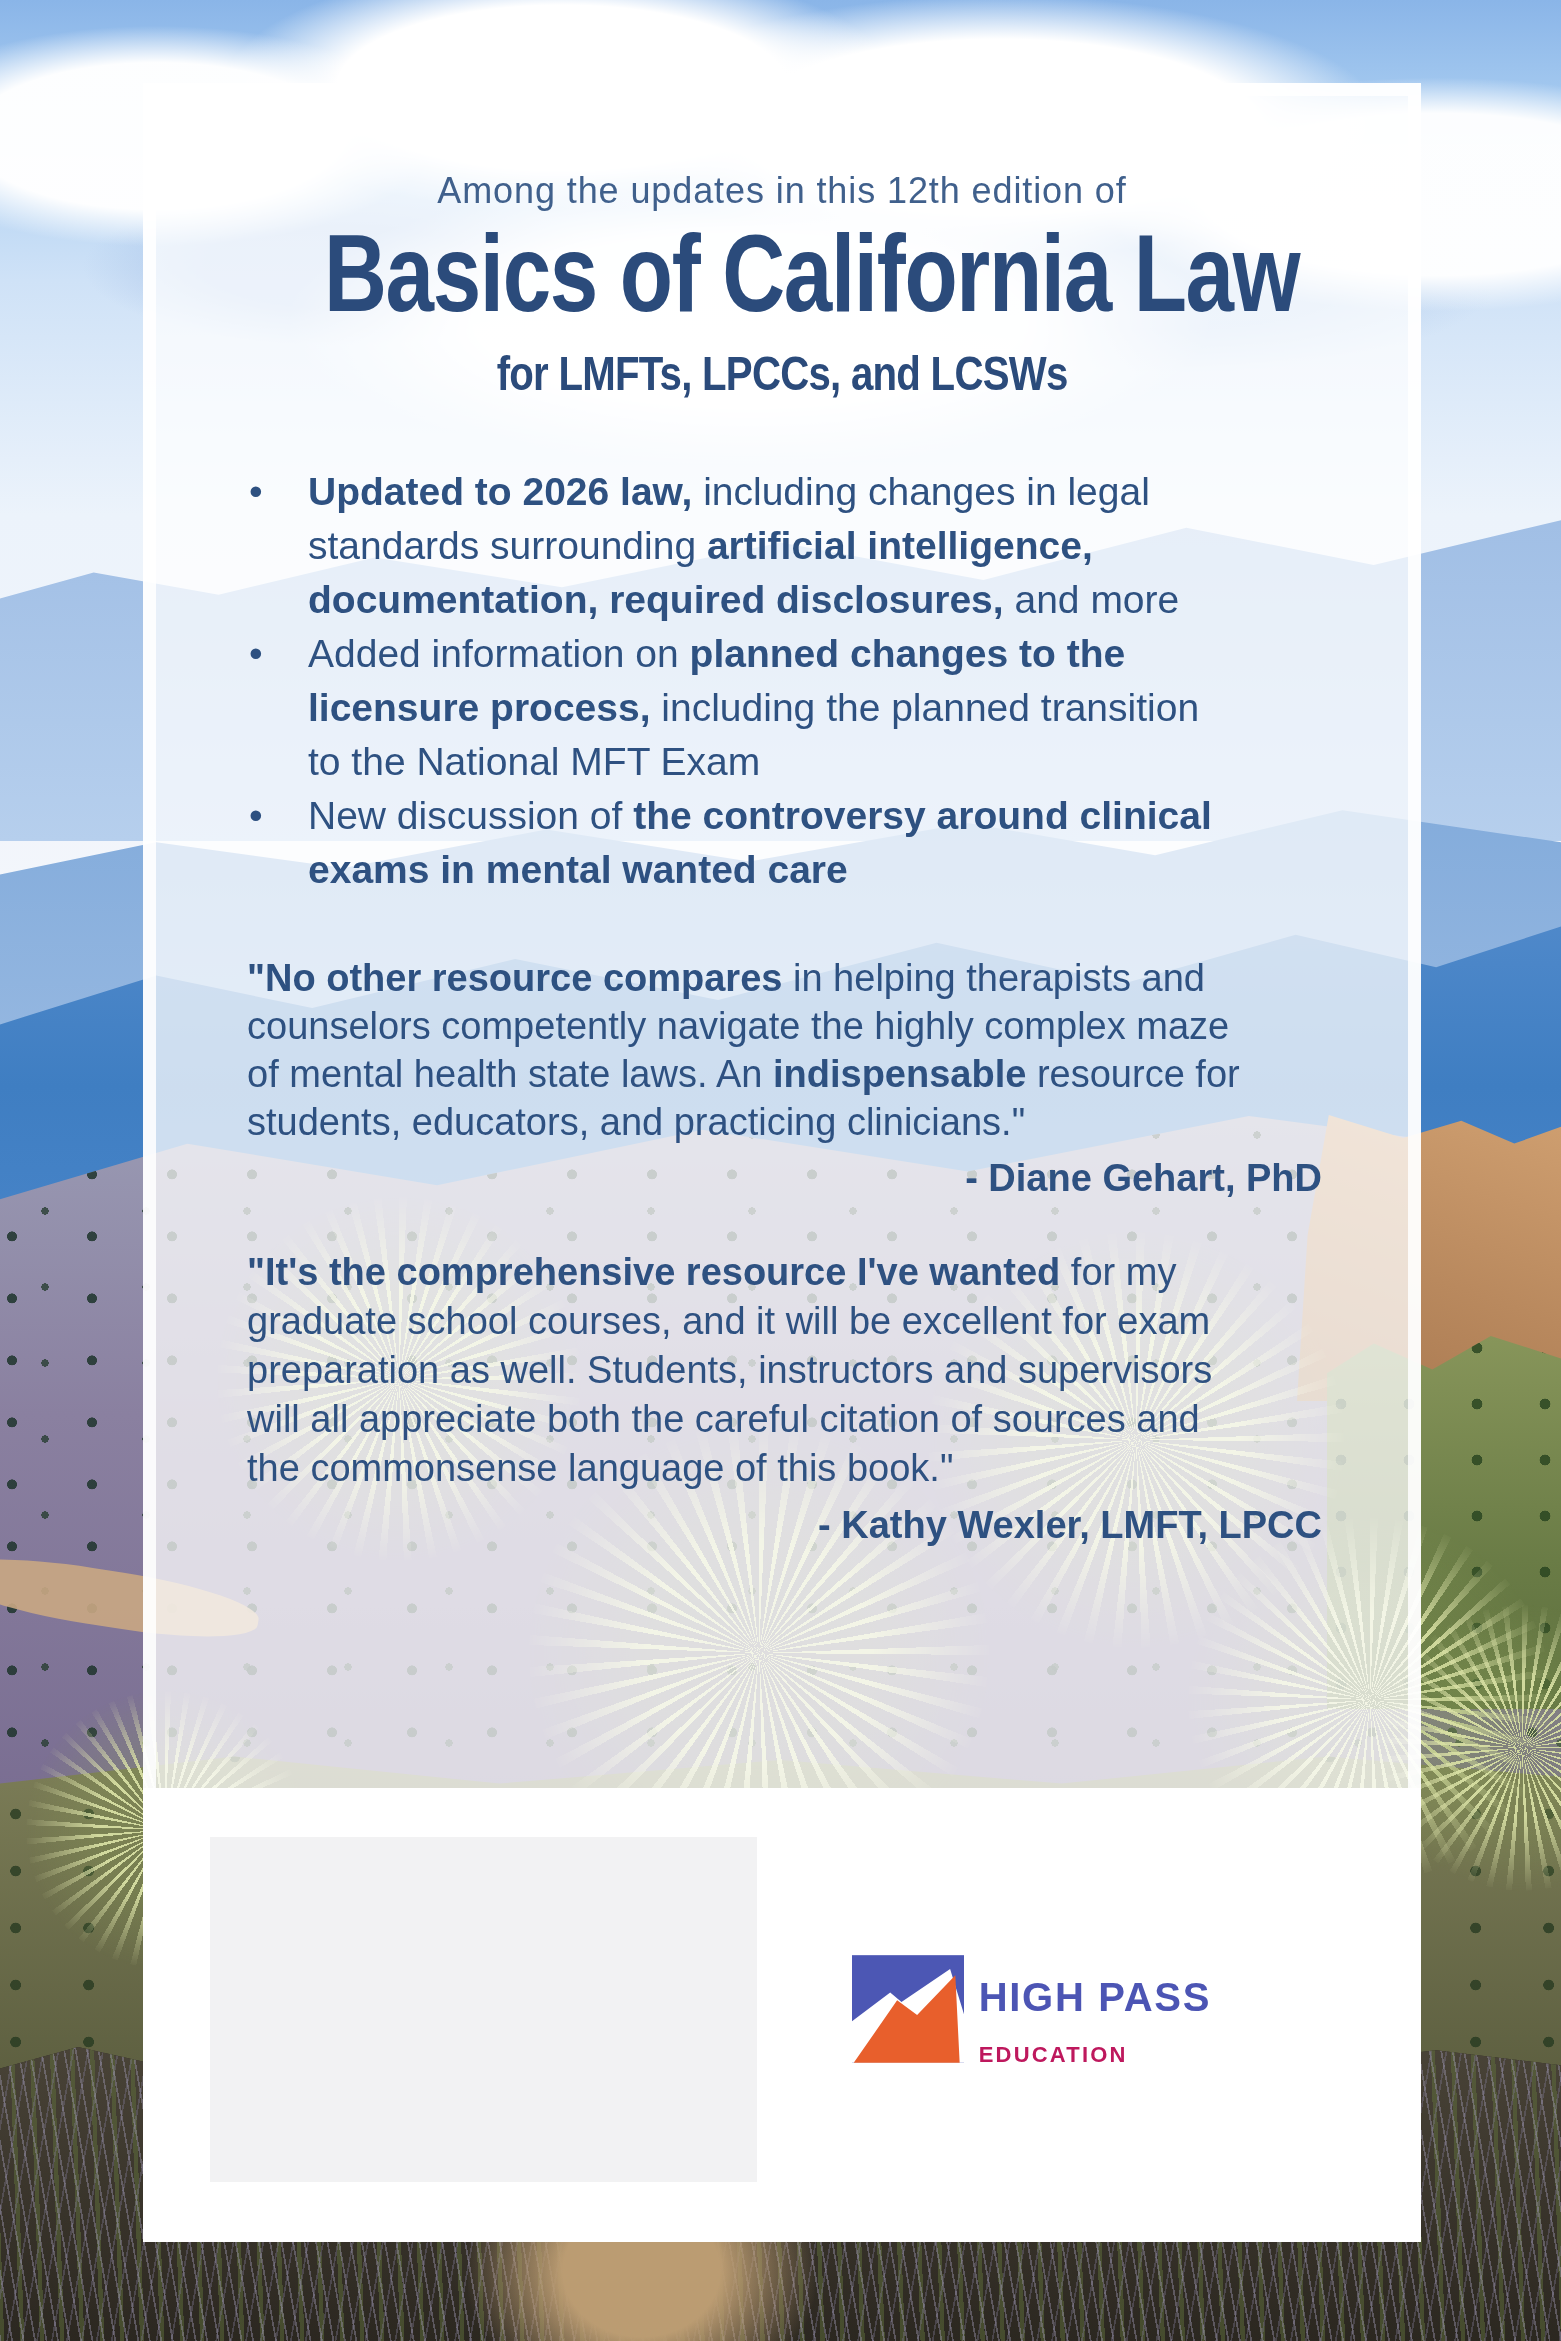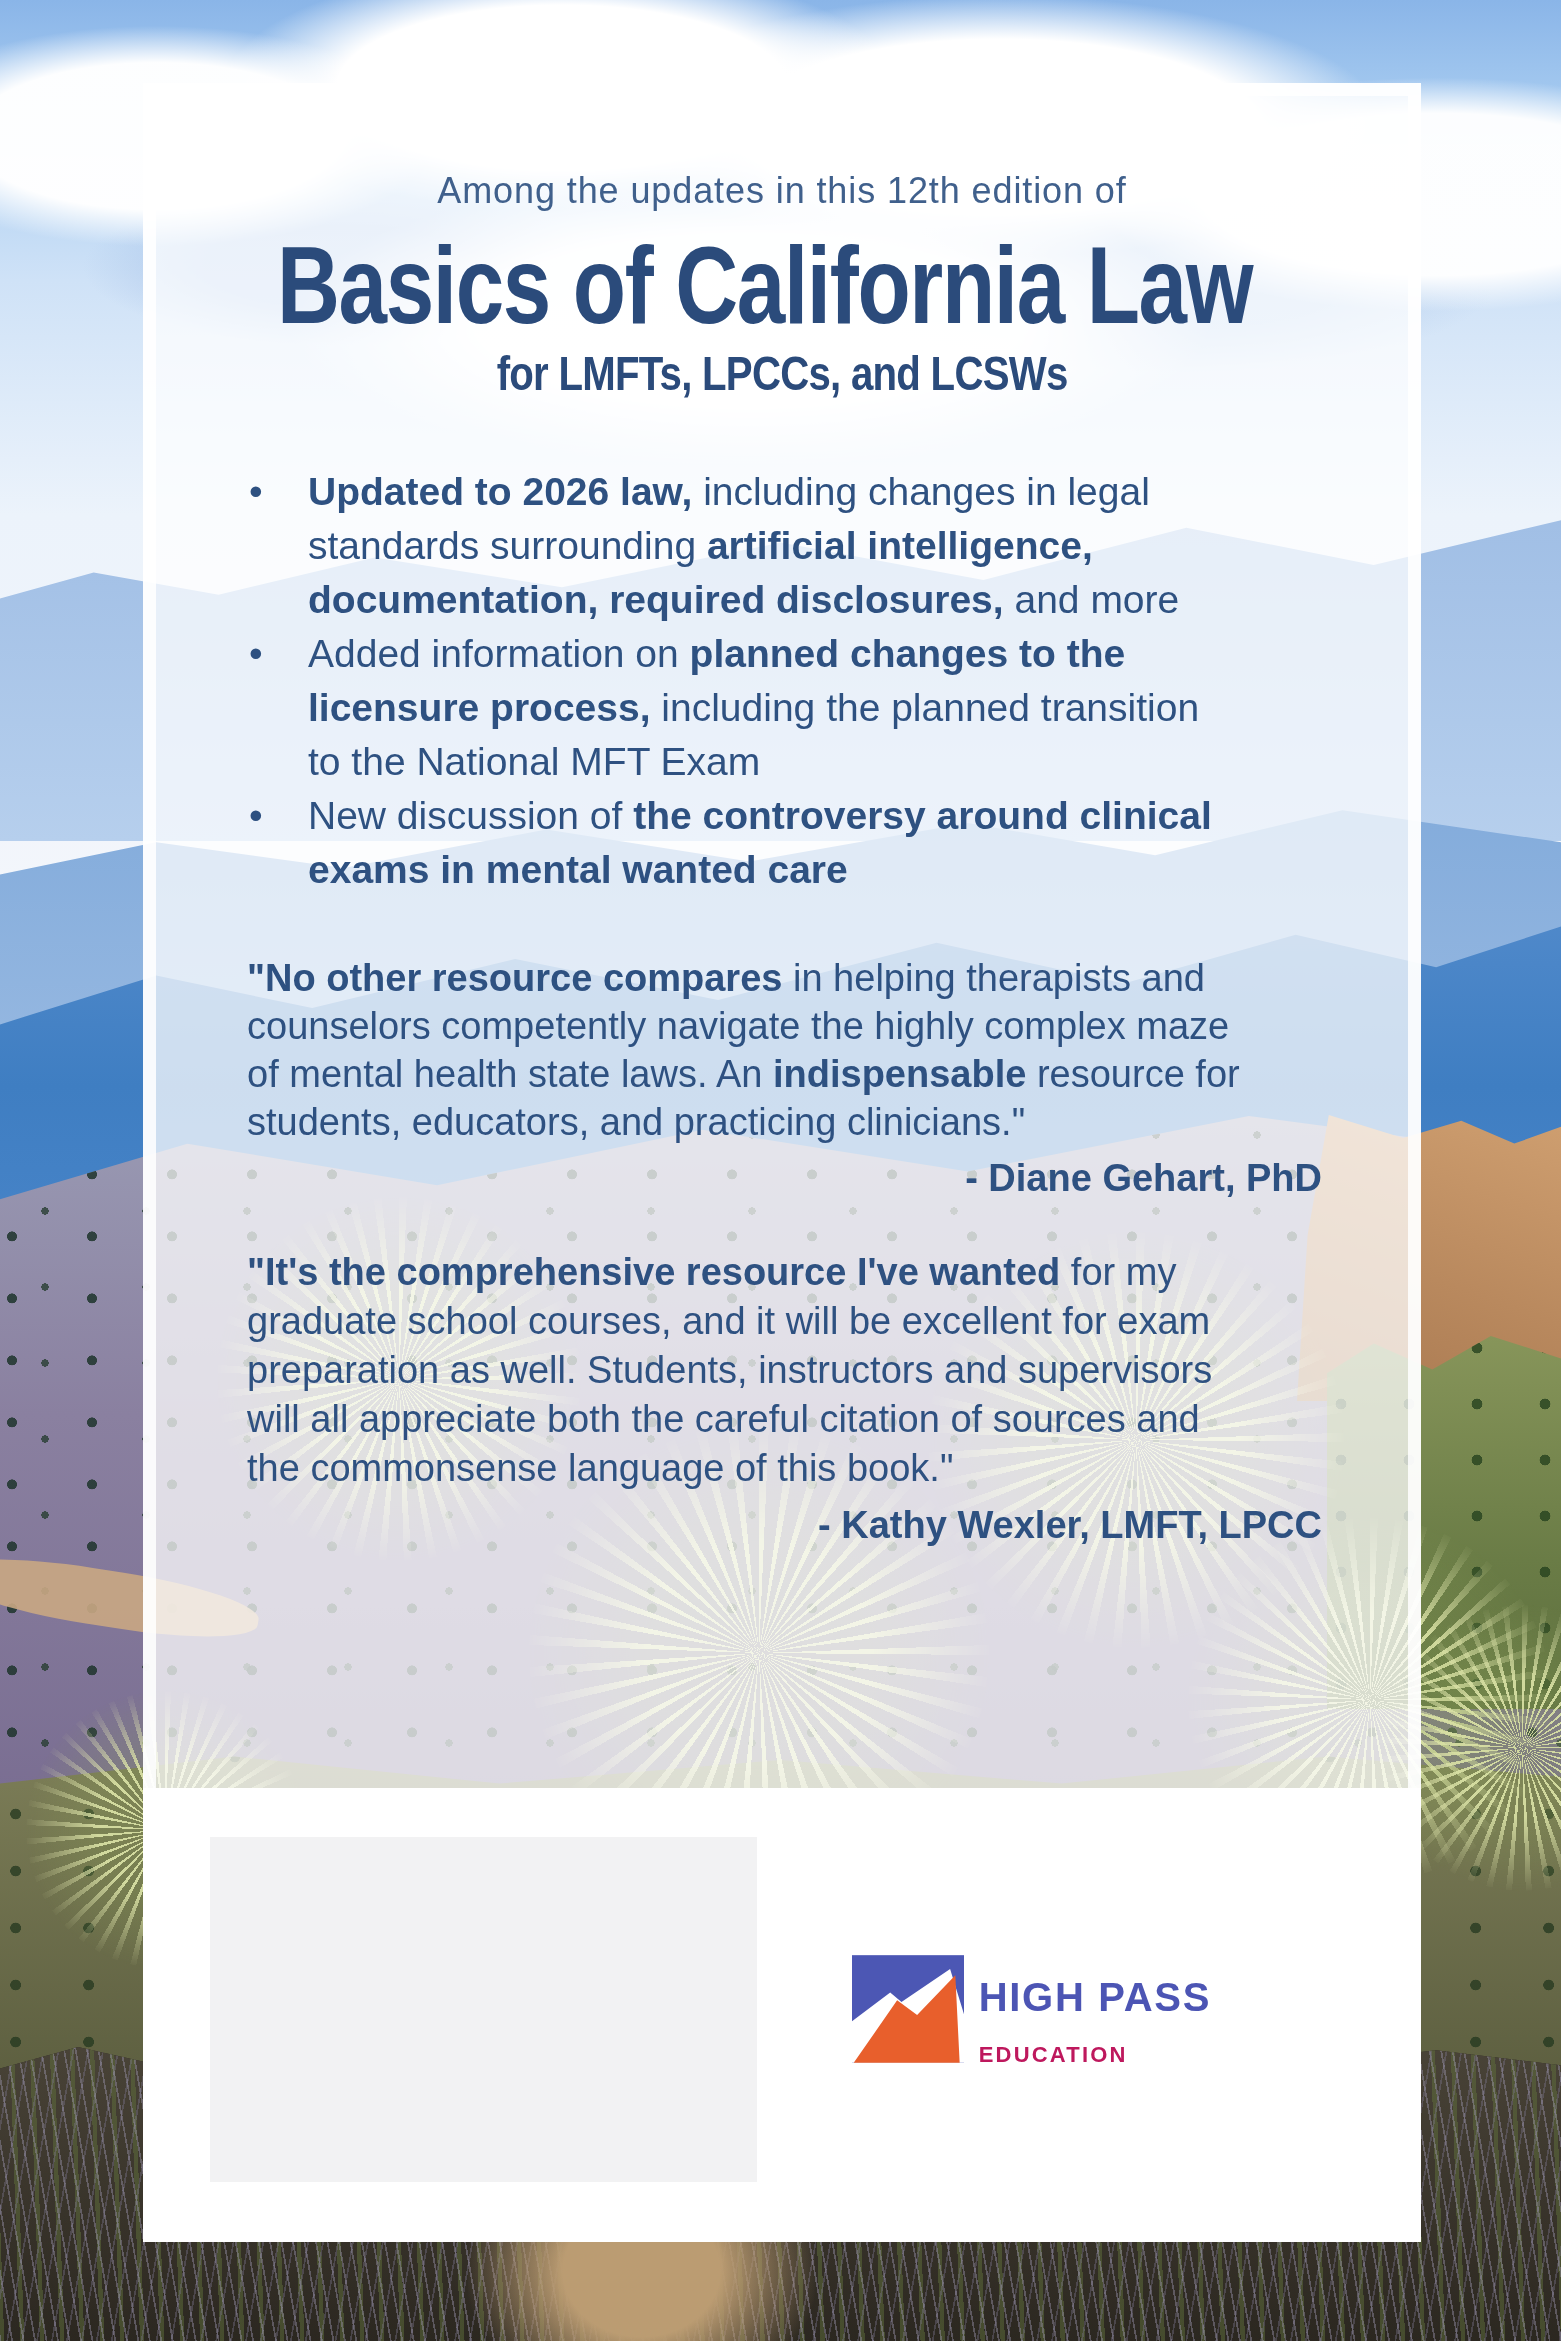--- a/index.html
+++ b/index.html
@@ -74,21 +74,21 @@
   .dirt-bottom{position:absolute;left:468px;top:2125px;width:347px;height:243px;
       background:radial-gradient(ellipse at 50% 60%, #bb9c72 32%, rgba(187,156,114,0) 72%);}
 
   
   .card{position:absolute;left:143px;top:83px;width:1278px;height:2159px;
         background:rgba(255,255,255,.74);z-index:5;}
   .card-frame{position:absolute;inset:0;border:13px solid rgba(255,255,255,.85);
         pointer-events:none;z-index:4;}
   .eyebrow{position:absolute;left:0;top:85px;width:100%;text-align:center;
         font-size:36px;line-height:45px;font-weight:400;letter-spacing:0.9px;color:#40608c;}
-  .title{position:absolute;left:0;top:130px;width:100%;margin:12px;text-align:left;
+  .title{position:absolute;left:0;top:130px;width:100%;margin:0;text-align:right;
         font-size:109px;line-height:121px;font-weight:bold;color:#2b4b7b;}
   .title .condense{display:inline-block;transform:scaleX(.8);transform-origin:center;
         letter-spacing:-1.7px;white-space:nowrap;}
   .subtitle{position:absolute;left:0;top:262px;width:100%;text-align:center;
         font-size:49px;line-height:56px;font-weight:bold;color:#2b4b7b;}
   .subtitle .condense{display:inline-block;transform:scaleX(.82);transform-origin:center;
         letter-spacing:-0.9px;white-space:nowrap;}
   .bullets{position:absolute;left:92px;top:382px;margin:0;padding:0;list-style:none;
         color:#2e5181;font-size:39px;}
   .bullets li{position:relative;padding-left:73px;line-height:54px;}

